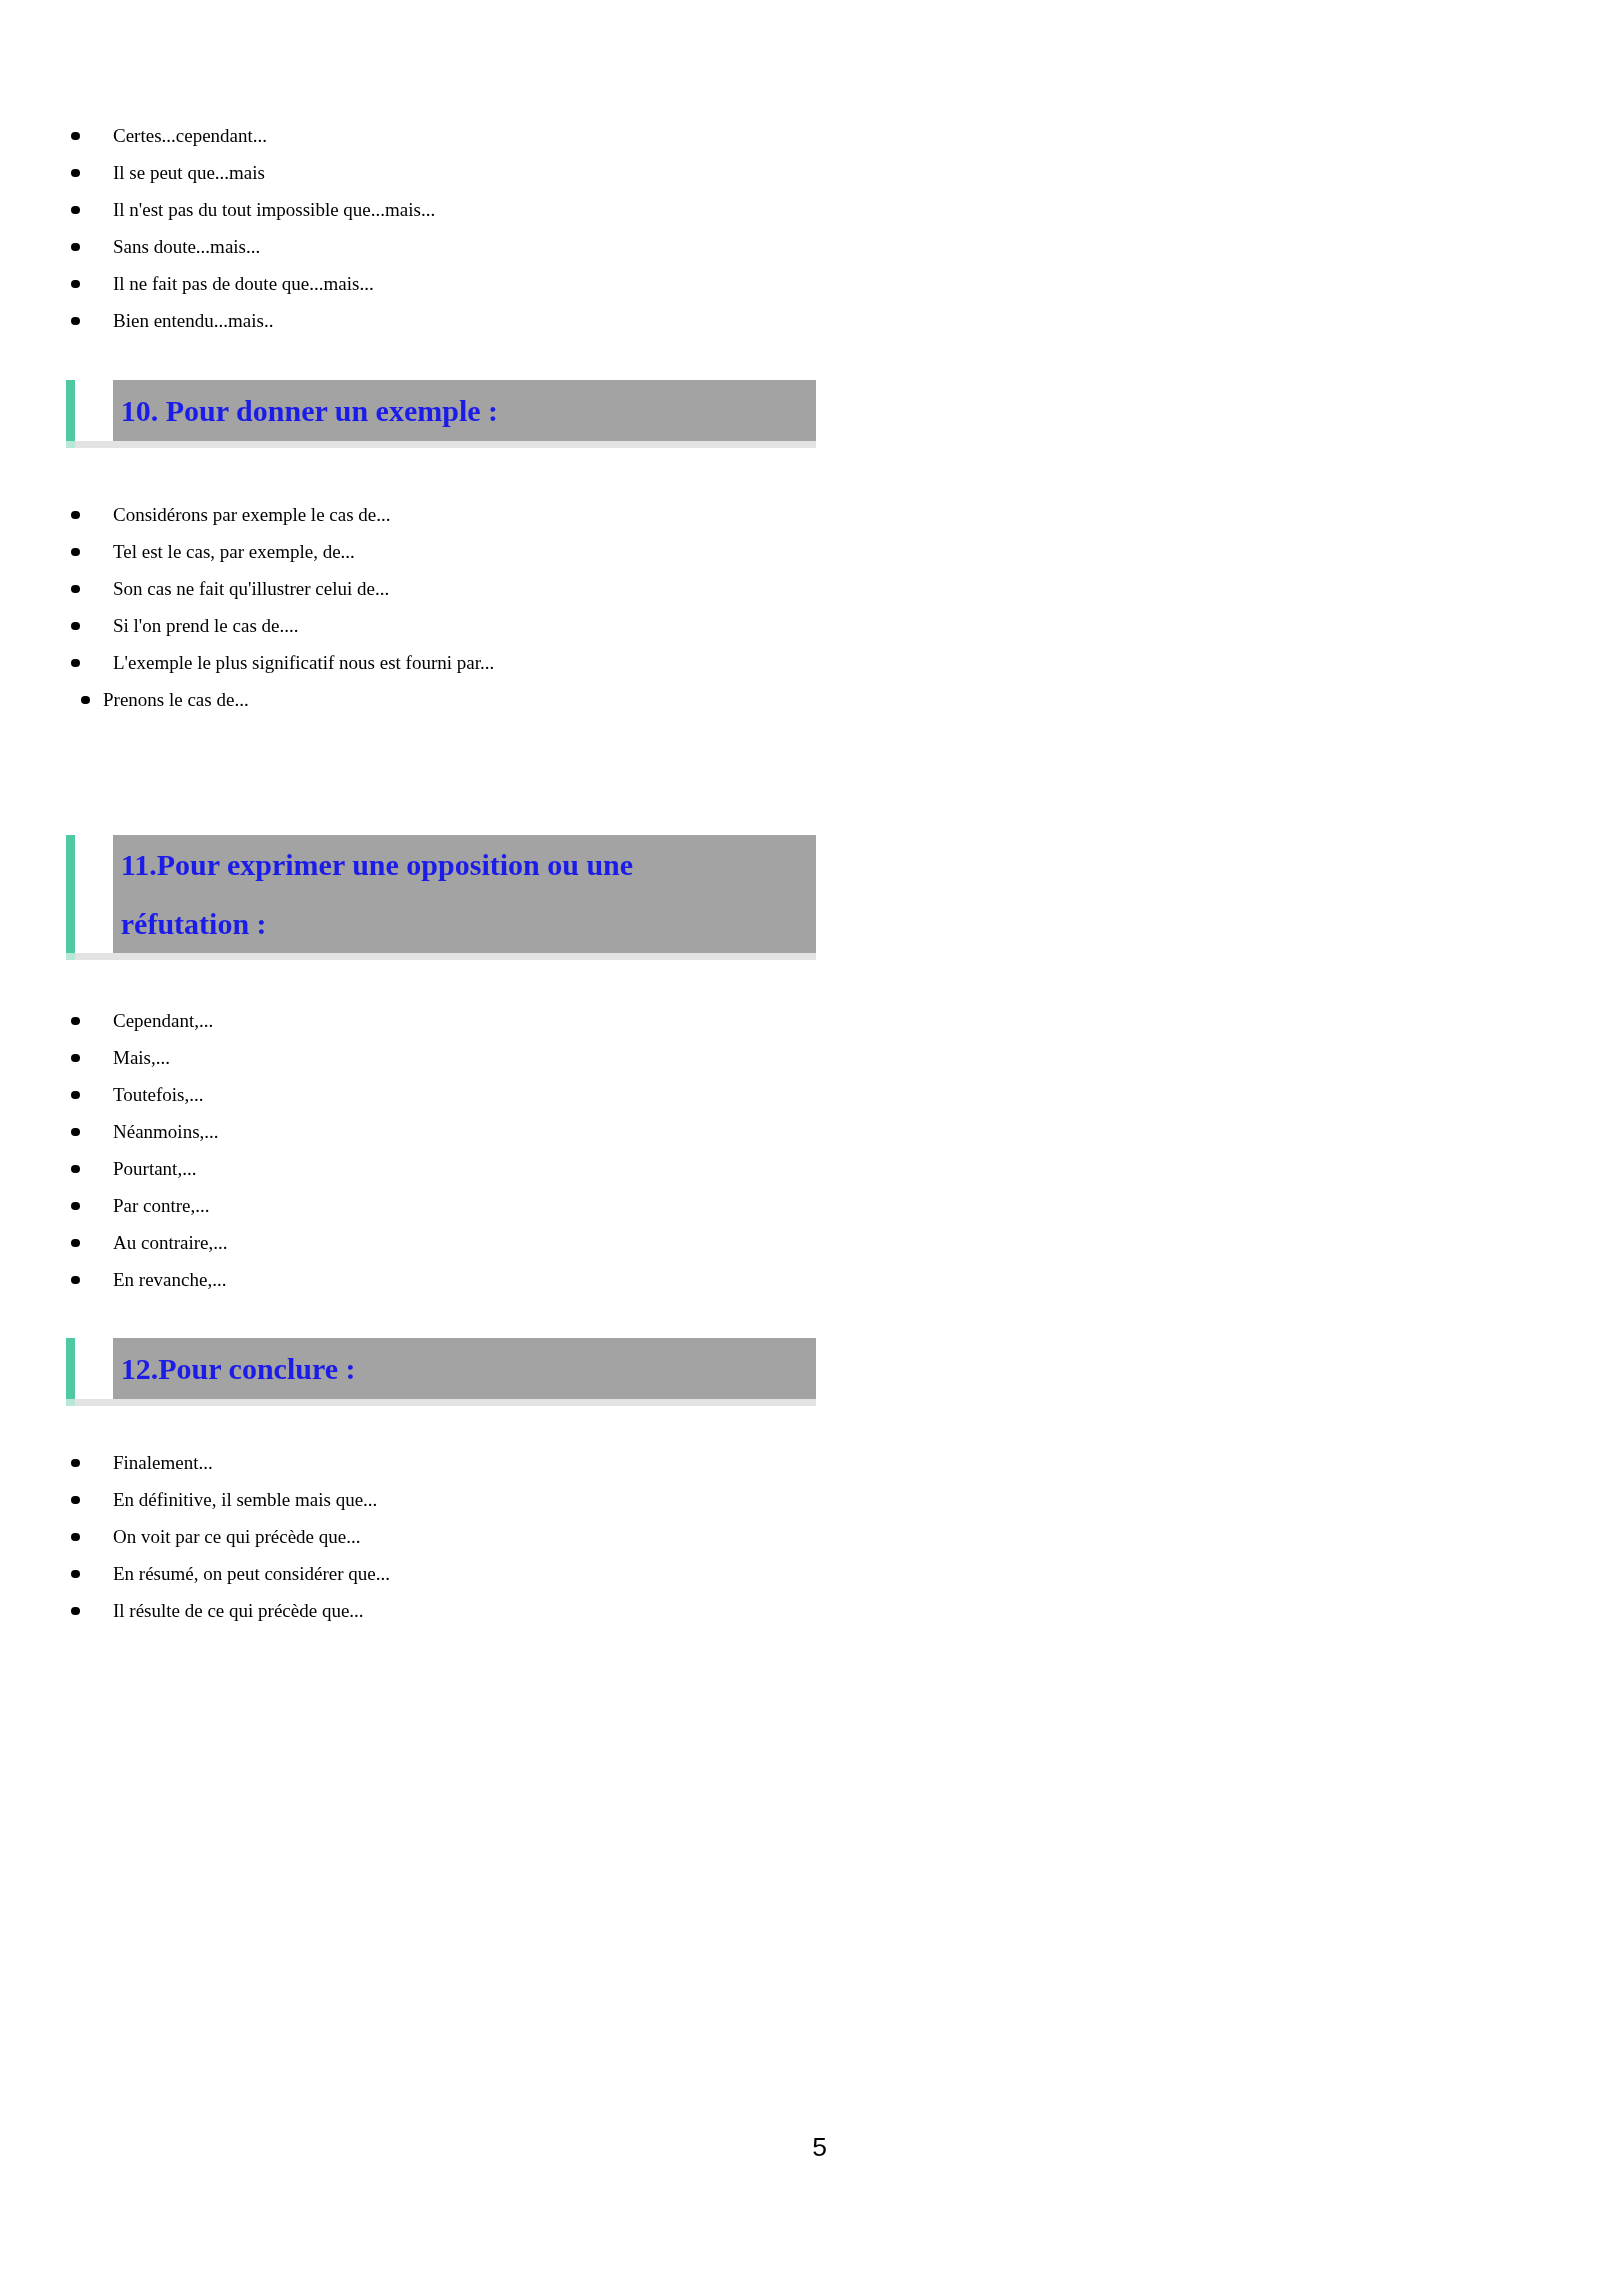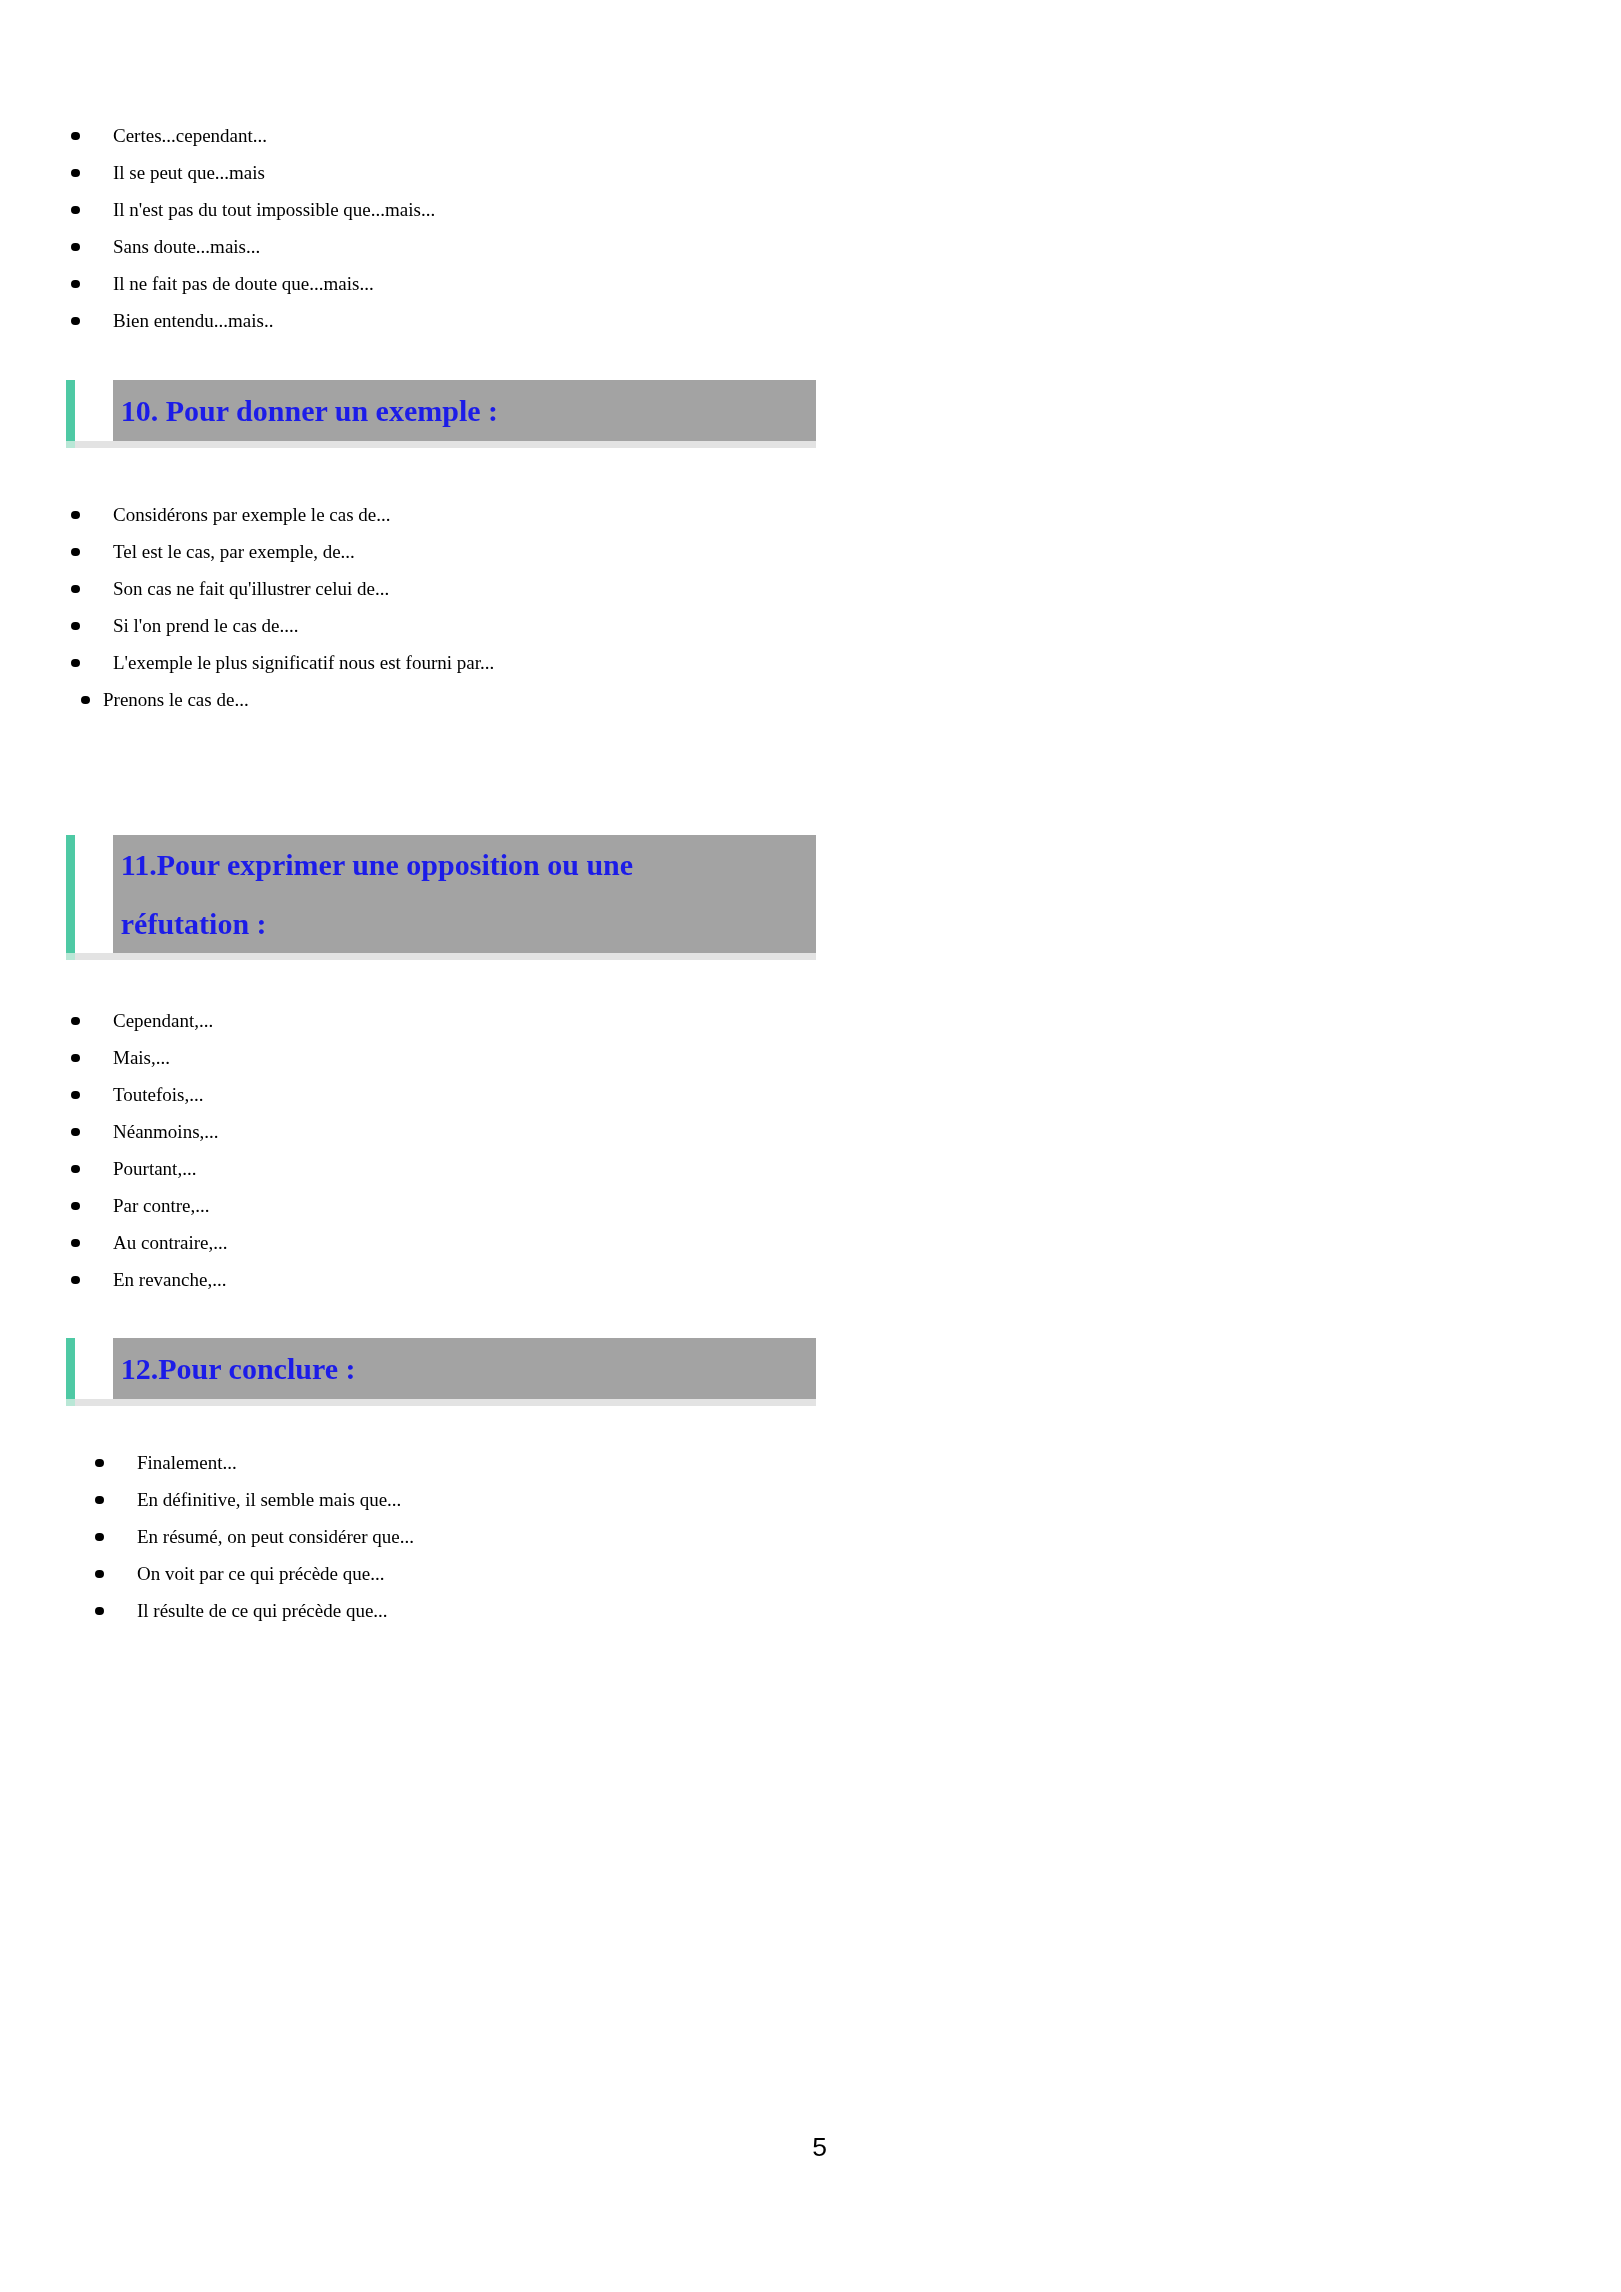--- a/index.html
+++ b/index.html
@@ -40,21 +40,21 @@
     height: 8.8px;
     border-radius: 50%;
     background: #000000;
   }
   ul.doc-list li.shifted { padding-left: 103px; }
   ul.doc-list li.shifted .dot { left: 81px; }
 
   #list-intro   { top: 117px; }
   #list-example { top: 496px; }
   #list-opposition { top: 1002px; }
-  #list-conclude   { top: 1444px; margin-left: 24px; }
+  #list-conclude   { top: 1444px; }
 
   
   .section-header {
     position: absolute;
     left: 66px;
     width: 750px;
   }
   .section-header.one-line { height: 68px; }
   .section-header.two-line { height: 125px; }
 
@@ -169,19 +169,19 @@
   <div class="heading-shadow"></div>
   <div class="heading-box">
     <div class="heading-line">12.Pour conclure :</div>
 
   </div>
 </div>
 
 <ul class="doc-list" id="list-conclude">
   <li><span class="dot"></span><span>Finalement...</span></li>
   <li><span class="dot"></span><span>En définitive, il semble mais que...</span></li>
+  <li><span class="dot"></span><span>On voit par ce qui précède que...</span></li>
   <li><span class="dot"></span><span>En résumé, on peut considérer que...</span></li>
-  <li><span class="dot"></span><span>On voit par ce qui précède que...</span></li>
   <li><span class="dot"></span><span>Il résulte de ce qui précède que...</span></li>
 </ul>
 
 <div class="page-number">5</div>
 
 
 </body></html>

